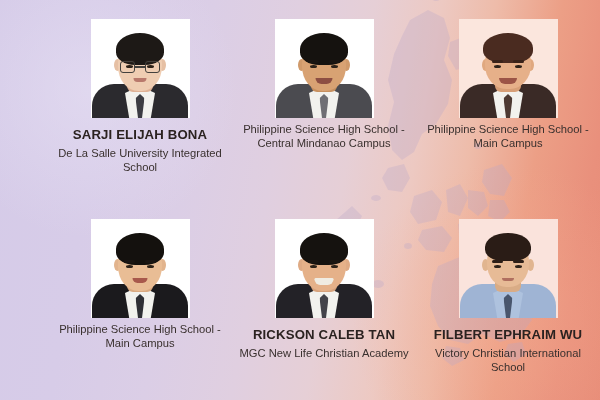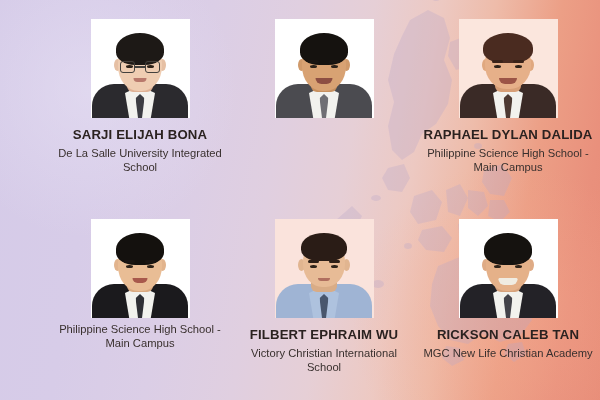--- a/index.html
+++ b/index.html
@@ -213,41 +213,41 @@
           <div class="ear r" style="background:#d09a6b"></div>
           <div class="head" style="background:#d8a273"></div>
           <div class="hair" style="background:#15120f"></div>
           <div class="brow l" style="background:#1a1511"></div>
           <div class="brow r" style="background:#1a1511"></div>
           <div class="eye l"></div>
           <div class="eye r"></div>
           <div class="mouth" style="background:#8d4e42;height:6px;width:17px"></div>
         </div>
       </div>
+      <div class="school">Philippine Science High School - Central Mindanao Campus</div>
     </div>
 
     <div class="card">
       <div class="photo tint-peach">
         <div class="pt">
           <div class="suit" style="background:#3a2a26"></div>
           <div class="shirt"></div>
           <div class="tie" style="background:#4d3a33"></div>
           <div class="neck" style="background:#d79f77"></div>
           <div class="ear l" style="background:#e0a87f"></div>
           <div class="ear r" style="background:#e0a87f"></div>
           <div class="head" style="background:#e6b089;width:46px;height:52px"></div>
           <div class="hair" style="background:#4a2b20;width:50px;height:30px"></div>
           <div class="brow l" style="background:#3a2319"></div>
           <div class="brow r" style="background:#3a2319"></div>
           <div class="eye l"></div>
           <div class="eye r"></div>
           <div class="mouth" style="background:#9b5446;height:6px;width:18px"></div>
         </div>
       </div>
-      <div class="name">RAPHAEL DYLAN DALIDA</div>
       <div class="school">Philippine Science High School - Main Campus</div>
     </div>
 
     <div class="card row2">
       <div class="photo">
         <div class="pt">
           <div class="suit" style="background:#1b1a1d"></div>
           <div class="shirt"></div>
           <div class="tie" style="background:#2f2f35"></div>
           <div class="neck" style="background:#daaa82"></div>
@@ -256,20 +256,42 @@
           <div class="head" style="background:#e9bd95"></div>
           <div class="hair" style="background:#14110e"></div>
           <div class="brow l" style="background:#1a1512"></div>
           <div class="brow r" style="background:#1a1512"></div>
           <div class="eye l"></div>
           <div class="eye r"></div>
           <div class="mouth" style="background:#a8594c;height:5px;width:15px"></div>
         </div>
       </div>
       <div class="school">Philippine Science High School - Main Campus</div>
+    </div>
+
+    <div class="card row2">
+      <div class="photo">
+        <div class="pt">
+          <div class="suit" style="background:#232227"></div>
+          <div class="shirt"></div>
+          <div class="tie" style="background:#43434a"></div>
+          <div class="neck" style="background:#d6a27c"></div>
+          <div class="ear l" style="background:#dfab85"></div>
+          <div class="ear r" style="background:#dfab85"></div>
+          <div class="head" style="background:#e5b189"></div>
+          <div class="hair" style="background:#15120f"></div>
+          <div class="brow l" style="background:#1a1511"></div>
+          <div class="brow r" style="background:#1a1511"></div>
+          <div class="eye l"></div>
+          <div class="eye r"></div>
+          <div class="mouth" style="background:#f0ece2;height:7px;width:19px;border-radius:2px 2px 9px 9px"></div>
+        </div>
+      </div>
+      <div class="name">RICKSON CALEB TAN</div>
+      <div class="school">MGC New Life Christian Academy</div>
     </div>
 
     <div class="card row2">
       <div class="photo tint-blush">
         <div class="pt">
           <div class="suit" style="background:#9fb4d4"></div>
           <div class="shirt" style="background:#aec2de"></div>
           <div class="tie" style="background:#49566d"></div>
           <div class="neck" style="background:#d9ac86"></div>
           <div class="ear l" style="background:#e1b590"></div>
@@ -280,36 +302,14 @@
           <div class="brow r" style="background:#2c1e16"></div>
           <div class="eye l"></div>
           <div class="eye r"></div>
           <div class="mouth" style="background:#b06f5f;height:3px;width:12px"></div>
         </div>
       </div>
       <div class="name">FILBERT EPHRAIM WU</div>
       <div class="school">Victory Christian International School</div>
     </div>
 
-    <div class="card row2">
-      <div class="photo">
-        <div class="pt">
-          <div class="suit" style="background:#232227"></div>
-          <div class="shirt"></div>
-          <div class="tie" style="background:#43434a"></div>
-          <div class="neck" style="background:#d6a27c"></div>
-          <div class="ear l" style="background:#dfab85"></div>
-          <div class="ear r" style="background:#dfab85"></div>
-          <div class="head" style="background:#e5b189"></div>
-          <div class="hair" style="background:#15120f"></div>
-          <div class="brow l" style="background:#1a1511"></div>
-          <div class="brow r" style="background:#1a1511"></div>
-          <div class="eye l"></div>
-          <div class="eye r"></div>
-          <div class="mouth" style="background:#f0ece2;height:7px;width:19px;border-radius:2px 2px 9px 9px"></div>
-        </div>
-      </div>
-      <div class="name">RICKSON CALEB TAN</div>
-      <div class="school">MGC New Life Christian Academy</div>
-    </div>
-
   </div>
 </div>
 
 </body></html>

